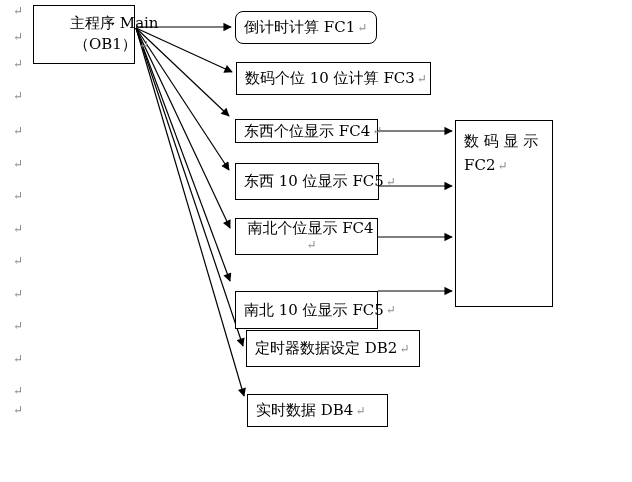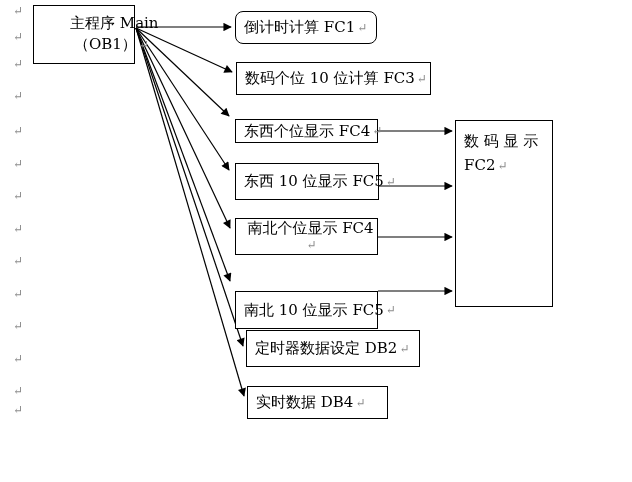--- a/index.html
+++ b/index.html
@@ -70,21 +70,21 @@
       <span class="ret">↵</span>
   </div>
   <div class="box" style="left:235px;top:272px;width:143px;height:38px;margin-top:19px;">
     <span>南北 10 位显示 FC5</span>
       <span class="ret">↵</span>
   </div>
   <div class="box" style="left:246px;top:330px;width:174px;height:37px;">
     <span>定时器数据设定 DB2</span>
       <span class="ret">↵</span>
   </div>
-  <div class="box" style="left:247px;top:386px;width:141px;height:33px;">
+  <div class="box" style="left:247px;top:394px;width:141px;height:33px;">
     <span>实时数据 DB4</span>
       <span class="ret">↵</span>
   </div>
 
   <div class="box fc2-box" style="left:455px;top:120px;width:98px;height:187px;">
     <div>数 码 显 示</div>
     <div><span>FC2</span><span class="ret">↵</span></div>
   </div>
 
   <div id="margin-marks">

